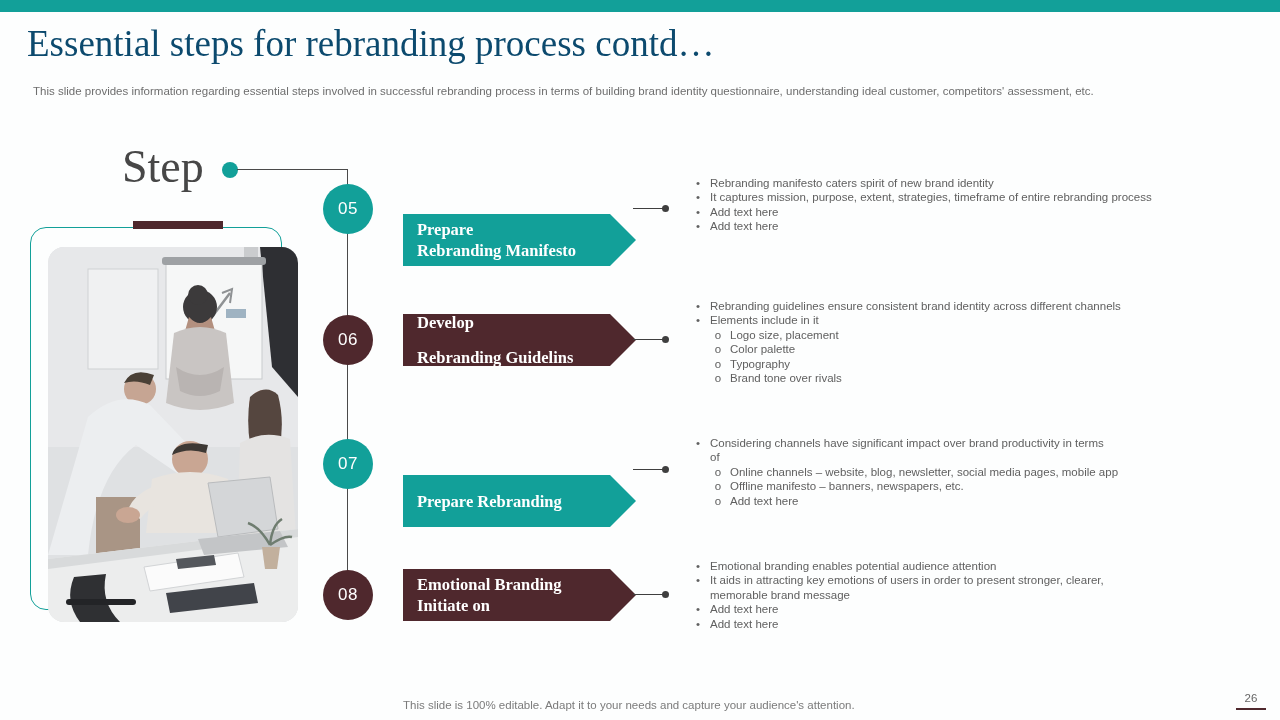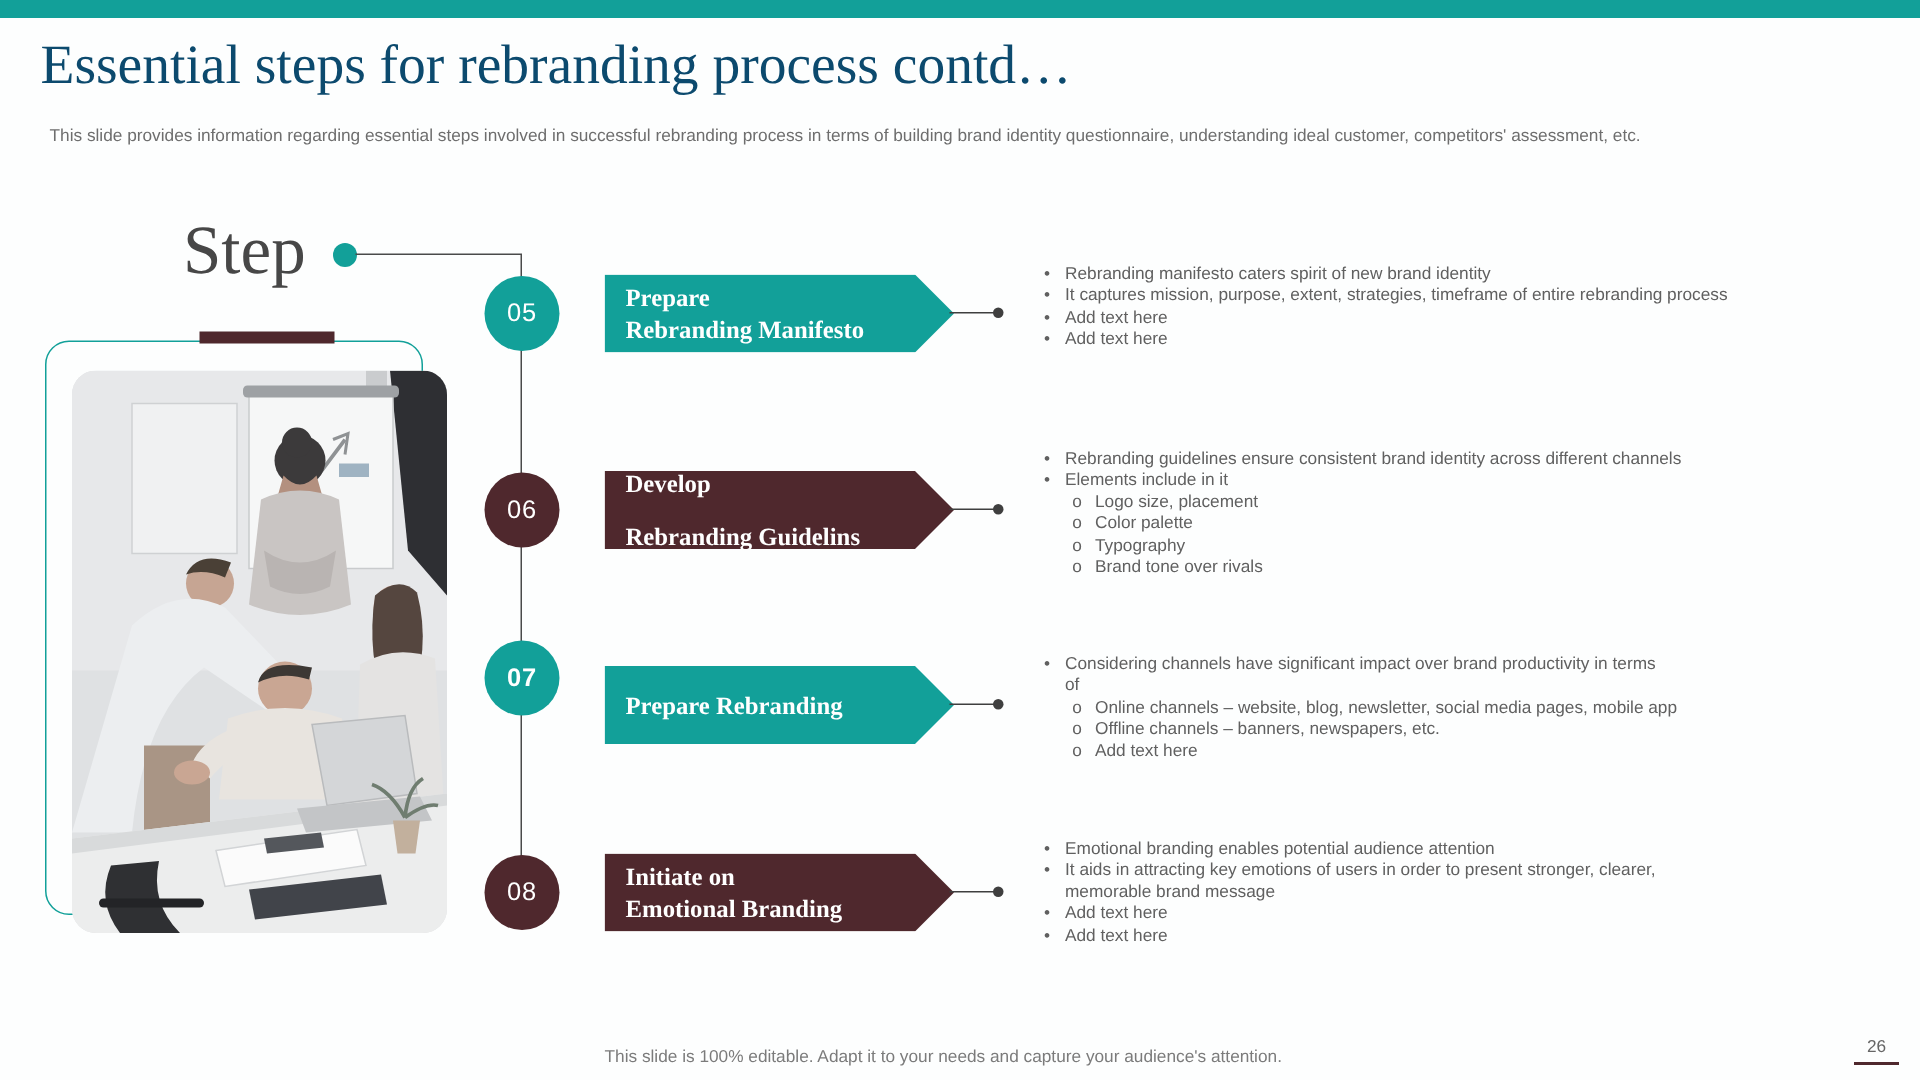--- a/index.html
+++ b/index.html
@@ -24,21 +24,21 @@
 
   
   .circle{position:absolute;width:50px;height:50px;border-radius:50%;
           display:flex;align-items:center;justify-content:center;
           color:#ffffff;font-size:17px;letter-spacing:.5px;}
   .circle.teal{background:#12A099;text-align:center;}
   .circle.maroon{background:#4F282D;}
   .arrow{position:absolute;left:403px;width:233px;height:52px;
          clip-path:polygon(0 0,207px 0,100% 50%,207px 100%,0 100%);
          display:flex;flex-direction:column;justify-content:center;padding-left:14px;box-sizing:border-box;}
-  .arrow.teal{background:#12A099;}
+  .arrow.teal{background:#12A099;margin-top:31px;}
   .arrow.maroon{background:#4F282D;}
   .arrow span{font-family:"Liberation Serif", serif;font-weight:700;font-size:16.5px;
               color:#fff;line-height:21px;white-space:nowrap;}
   .tipline{position:absolute;left:633px;width:30px;height:1.4px;background:#3f3f3f;}
   .tipdot{position:absolute;left:662px;width:7px;height:7px;border-radius:50%;background:#3f3f3f;}
 
   
   .blist{position:absolute;left:686px;width:470px;margin:0;padding:0;list-style:none;
          font-size:11.5px;color:#606060;line-height:14.4px;}
   .blist li{display:flex;}
@@ -180,49 +180,49 @@
     <li class="lv2">
         <span class="mk">o</span>
         <span class="tx">Typography</span>
       </li>
     <li class="lv2">
         <span class="mk">o</span>
         <span class="tx">Brand tone over rivals</span>
       </li>
   </ul>
 
-  <div class="circle teal" style="left:323px;top:427px;font-weight:bold;">07</div>
+  <div class="circle teal" style="left:323px;top:439px;">07</div>
   <div class="arrow teal" style="top:444px;">
     <span>Prepare Rebranding</span>
   </div>
   <div class="tipline" style="top:469px;"></div>
   <div class="tipdot" style="top:466px;"></div>
   <ul class="blist" style="top:436px;">
     <li class="lv1">
         <span class="mk">•</span>
         <span class="tx w400">Considering channels have significant impact over brand productivity in terms of</span>
       </li>
     <li class="lv2">
         <span class="mk">o</span>
         <span class="tx">Online channels – website, blog, newsletter, social media pages, mobile app</span>
       </li>
     <li class="lv2">
         <span class="mk">o</span>
-        <span class="tx">Offline channels – banners, newspapers, etc.</span>
+        <span class="tx">Offline manifesto – banners, newspapers, etc.</span>
       </li>
     <li class="lv2">
         <span class="mk">o</span>
         <span class="tx">Add text here</span>
       </li>
   </ul>
 
   <div class="circle maroon" style="left:323px;top:570px;">08</div>
   <div class="arrow maroon" style="top:569px;">
+    <span>Emotional Branding</span>
     <span>Initiate on</span>
-    <span>Emotional Branding</span>
   </div>
   <div class="tipline" style="top:594px;"></div>
   <div class="tipdot" style="top:591px;"></div>
   <ul class="blist" style="top:559px;">
     <li class="lv1">
         <span class="mk">•</span>
         <span class="tx">Emotional branding enables potential audience attention</span>
       </li>
     <li class="lv1">
         <span class="mk">•</span>

